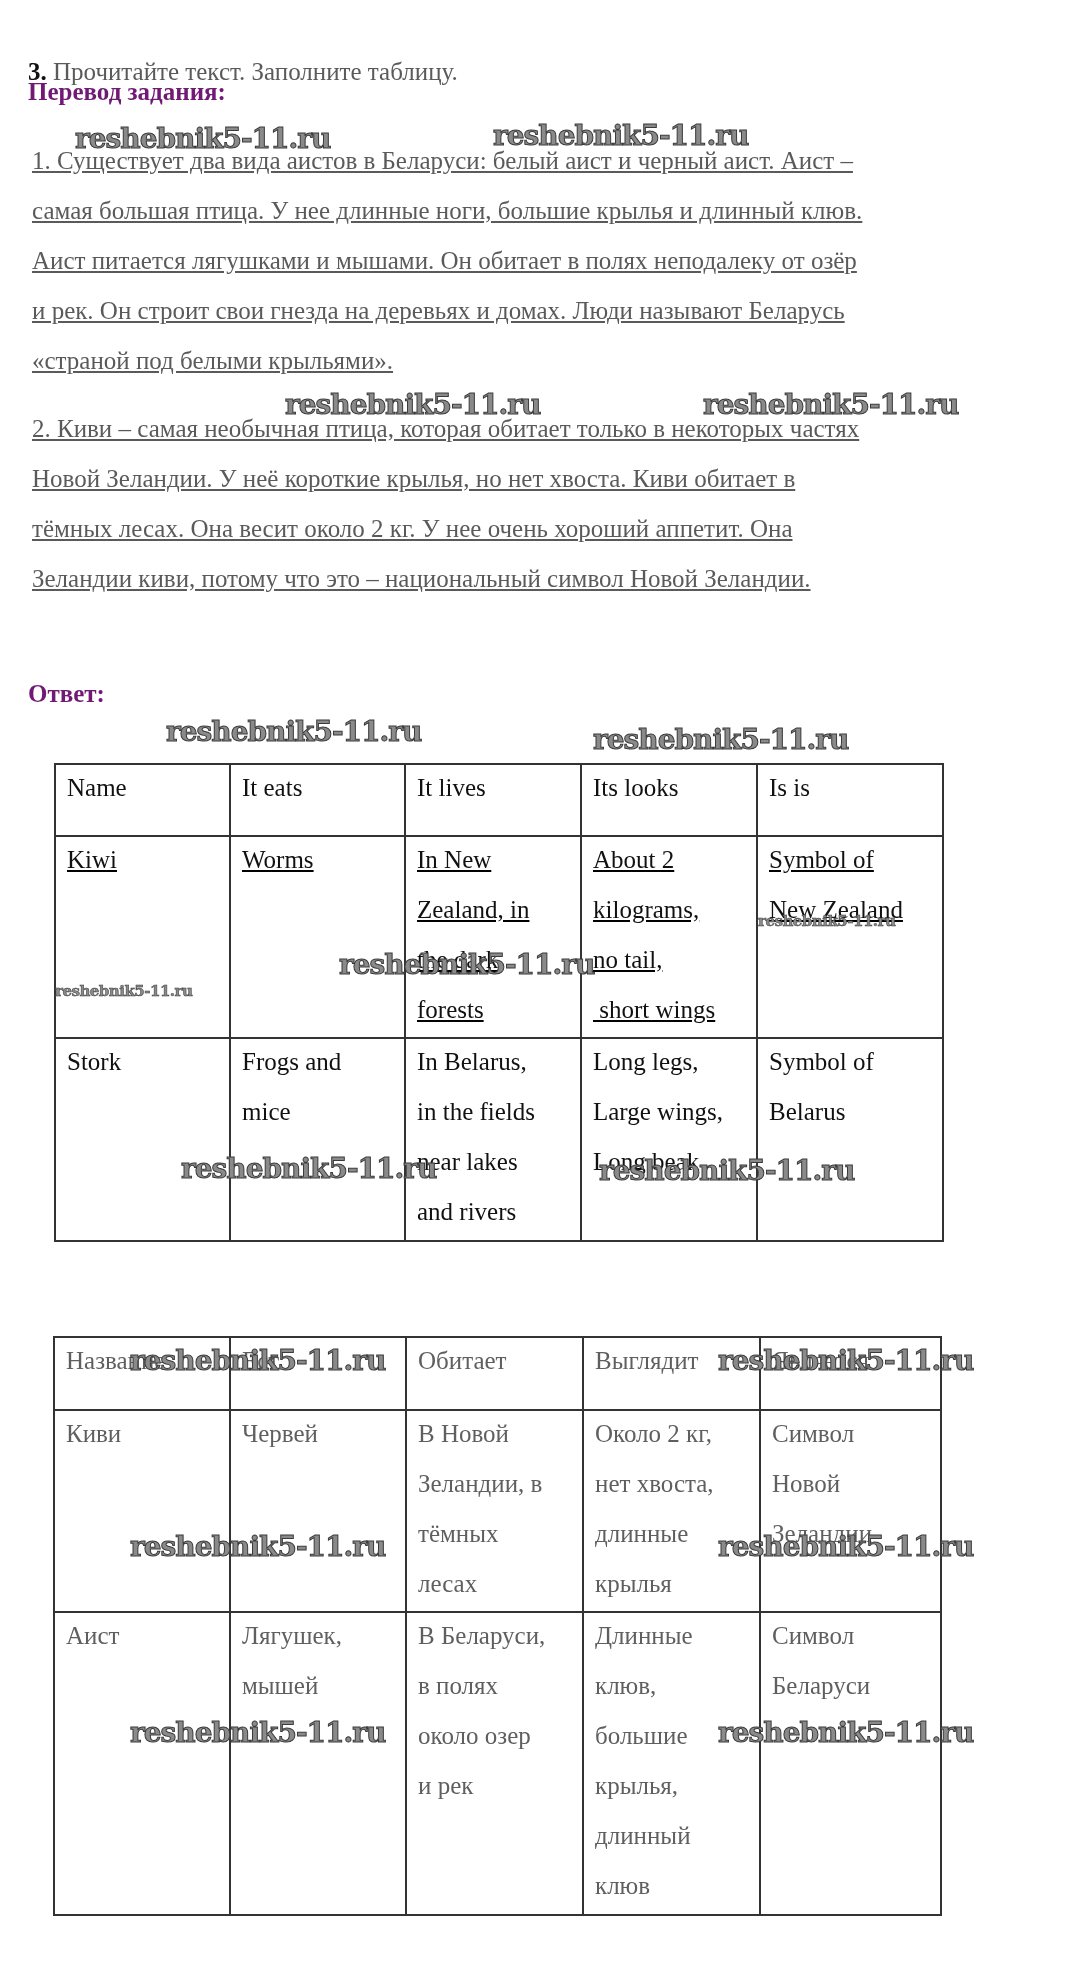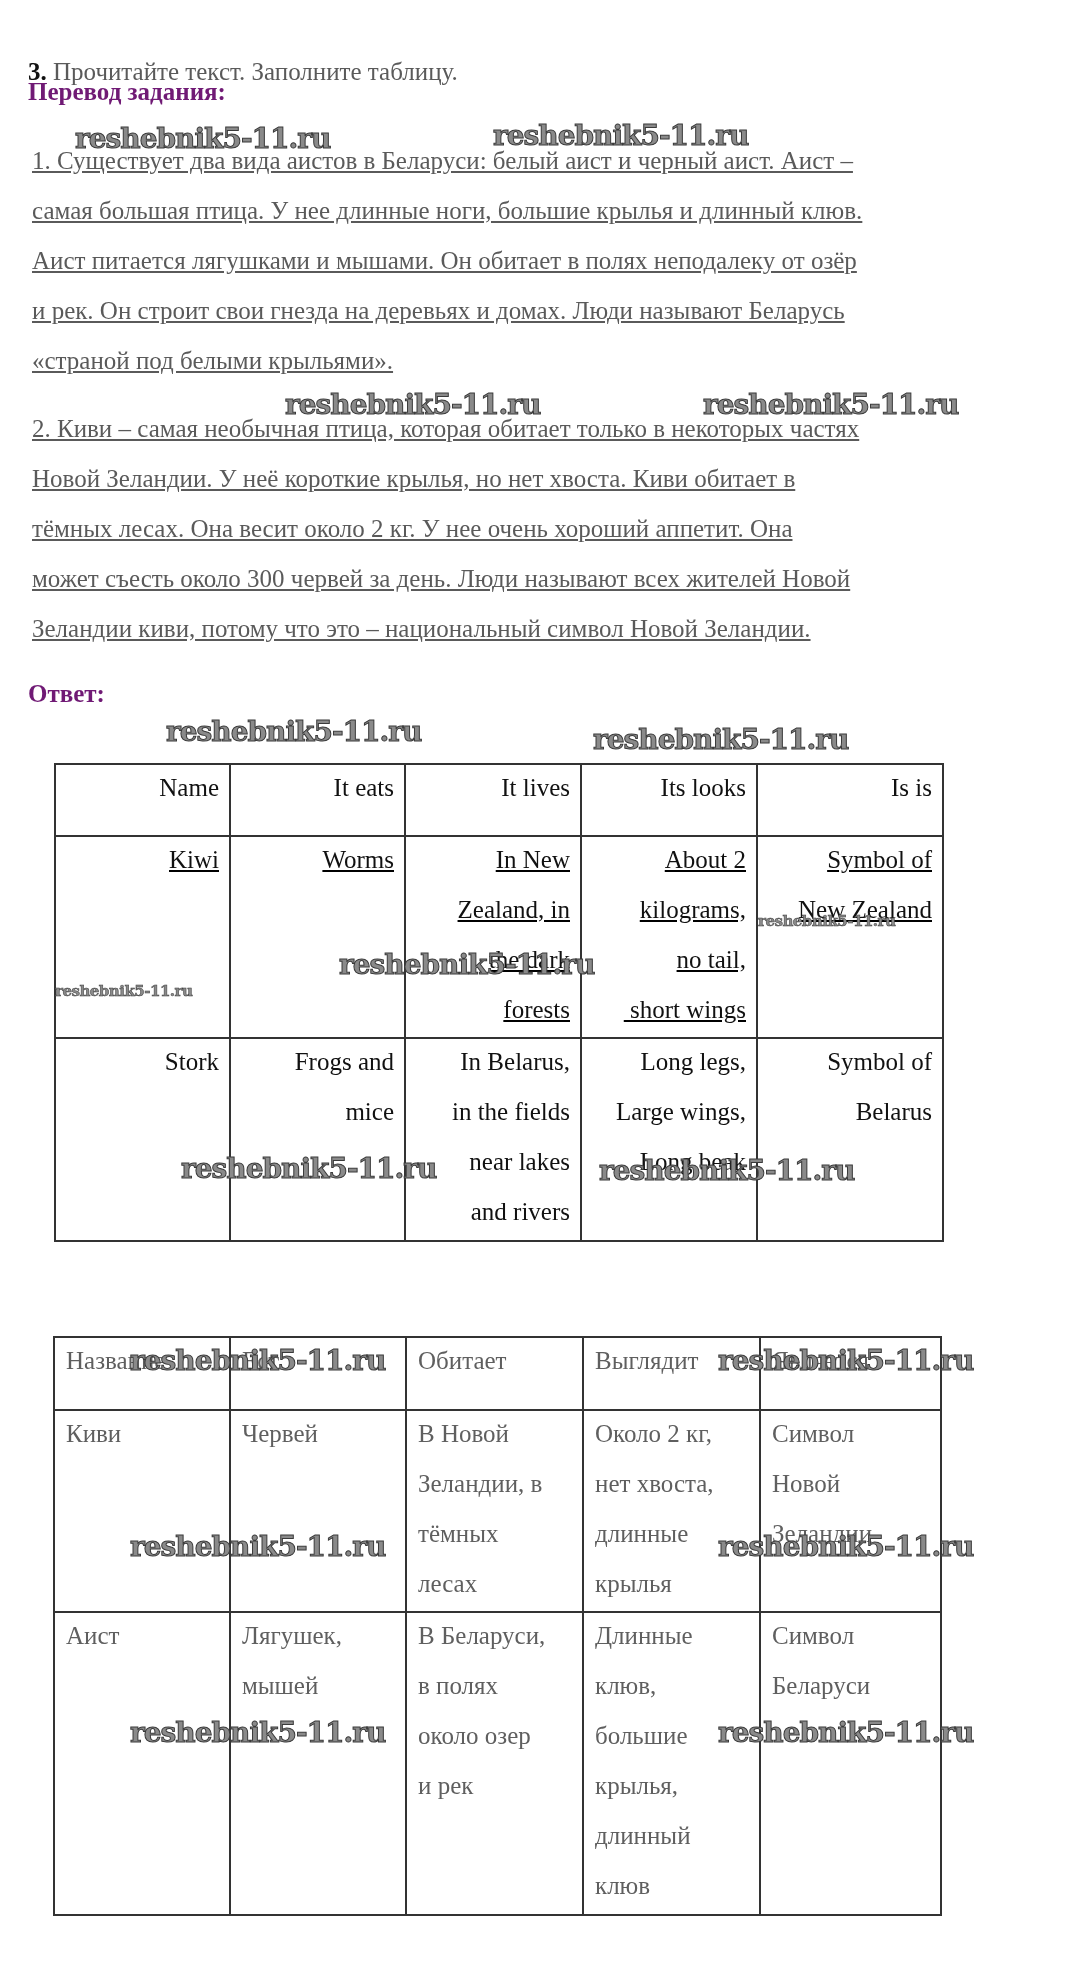--- a/index.html
+++ b/index.html
@@ -9,21 +9,21 @@
   .task { left: 28px; top: 14px; font-size: 25px; color: #5a5a5a; white-space: nowrap; margin-top: 44px; }
   .task b { color: #111; }
   .h { font-weight: bold; color: #701a75; font-size: 25px; left: 28px; white-space: nowrap; text-align: right; }
   .para { left: 32px; width: 1000px; font-size: 25px; line-height: 50px; color: #5a5a5a; text-decoration: underline; }
   .para span { display: block; white-space: nowrap; }
   table { position: absolute; border-collapse: collapse; table-layout: fixed; }
   td { border: 2px solid #333; vertical-align: top; padding: 6px 10px 0 11px;
        font-size: 25px; line-height: 50px; }
   td .ln { display: block; white-space: nowrap; margin-top: -8px; }
   td .ln + .ln { margin-top: 0; }
-  .t1 td { color: #111; text-align: right; }
+  .t1 td { color: #111; }
   .t2 td { color: #5f5f5f; margin-left: 16px; }
   .wm { position: absolute; font-family: "DejaVu Serif", serif; font-weight: bold;
         color: #8a8a8a; -webkit-text-stroke: 1px #3a3a3a; white-space: nowrap;
         letter-spacing: -1px; pointer-events: none; }
   .wm.big { font-size: 28px; }
   .wm.small { font-size: 15px; -webkit-text-stroke: 0.5px #3a3a3a; letter-spacing: -0.5px; }
 </style>
 </head>
 <body>
 
@@ -39,21 +39,20 @@
   <span>самая большая птица. У нее длинные ноги, большие крылья и длинный клюв.</span>
   <span>Аист питается лягушками и мышами. Он обитает в полях неподалеку от озёр</span>
   <span>и рек. Он строит свои гнезда на деревьях и домах. Люди называют Беларусь</span>
   <span>«страной под белыми крыльями».</span>
 </div>
 
 <div class="abs para" style="top:404px;">
   <span>2. Киви – самая необычная птица, которая обитает только в некоторых частях</span>
   <span>Новой Зеландии. У неё короткие крылья, но нет хвоста. Киви обитает в</span>
   <span>тёмных лесах. Она весит около 2 кг. У нее очень хороший аппетит. Она</span>
-  <span>может съесть около 300 червей за день. Люди называют всех жителей Новой</span>
   <span>Зеландии киви, потому что это – национальный символ Новой Зеландии.</span>
 </div>
 
 <div class="abs h" style="top:680px;">Ответ:</div>
 
 <table class="t1" style="left:54px; top:763px; width:888px;">
   <colgroup>
       <col style="width:175px">
       <col style="width:175px">
       <col style="width:176px">

